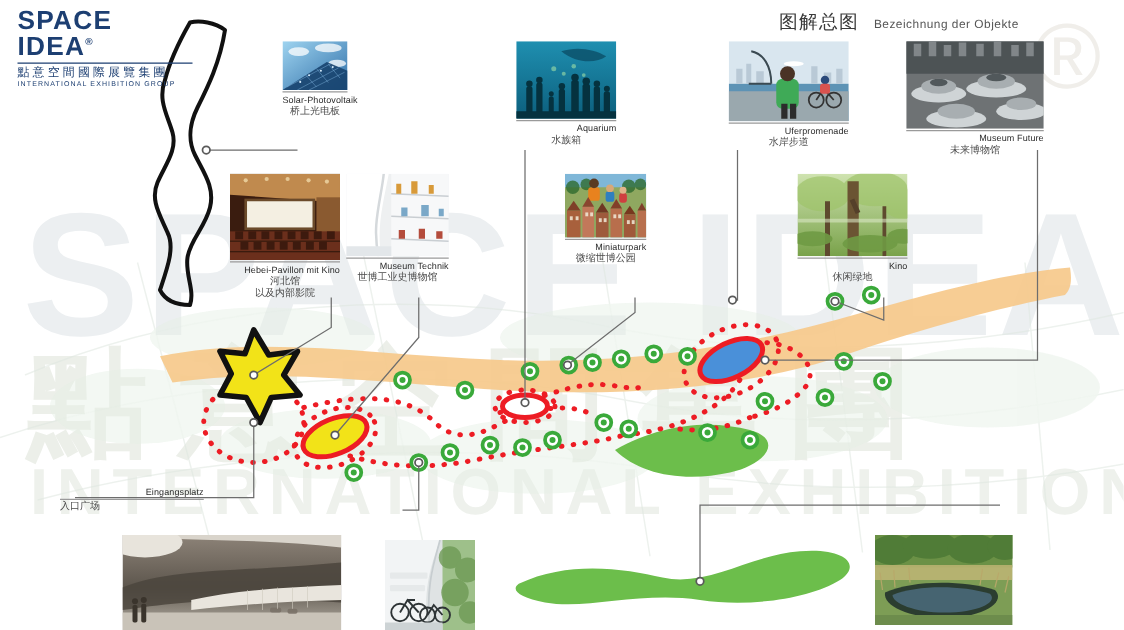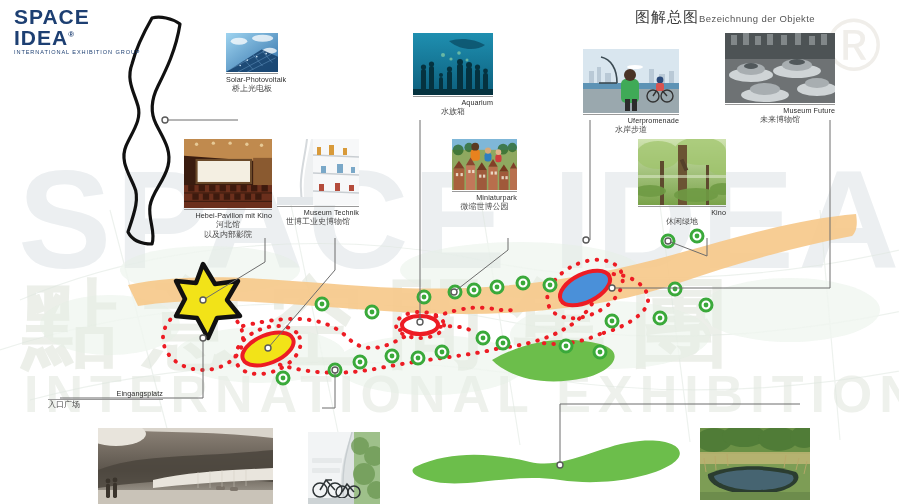--- a/index.html
+++ b/index.html
@@ -23,21 +23,21 @@
   
   .logo { position:absolute; left:14px; top:6px; width:140px; }
   .logo-main { font-size:21px; font-weight:bold; color:#1d3f72; letter-spacing:1px;
                line-height:1; position:relative; font-family:"Liberation Sans", sans-serif; }
   .logo-reg { font-size:8px; vertical-align:super; color:#1d3f72; }
   .logo-cn { font-size:9.5px; color:#1d3f72; letter-spacing:2.6px; margin-top:2px;
              border-top:1.6px solid #1d3f72; padding-top:2px; line-height:1.2;
              font-family:"DejaVu Sans", sans-serif; }
   .logo-en { font-size:5.6px; color:#1d3f72; letter-spacing:.9px; margin-top:1px; line-height:1.2; }
 
-  .title-wrap { position:absolute; right:84px; top:8px; display:flex; align-items:baseline; }
+  .title-wrap { position:absolute; right:84px; top:8px; display:flex; align-items:baseline; gap:12px; }
   .title-cn { font-size:15px; color:#3a3a3a; letter-spacing:1px;
               font-family:"DejaVu Sans", sans-serif; }
   .title-de { font-size:9.5px; color:#555; letter-spacing:.4px; }
 
   
   .card { position:absolute; }
   .card .ph { width:100%; display:block; border:0; }
   .card .cap-de { font-size:7.2px; color:#2b2b2b; text-align:right; letter-spacing:.1px;
                   margin-top:1px; white-space:nowrap; }
   .card .cap-cn { font-size:8px; color:#4a4a4a; text-align:center; line-height:1.25;
@@ -205,20 +205,21 @@
     <path d="M152 18 C160 16 172 18 180 24 C176 50 166 70 158 86 C152 98 150 112 156 124
              C163 138 172 150 168 166 C164 182 152 192 150 206 C148 220 156 232 152 244
              C140 244 132 240 128 232 C134 214 140 198 134 186 C128 172 120 160 126 146
              C132 132 142 120 138 106 C134 92 126 80 132 64 C136 48 144 32 152 18 Z" fill="none" stroke="#111111" stroke-width="3.2" stroke-linejoin="round"></path>
   </svg>
 
   <div class="logo">
     <div class="logo-main">
       <span>SPACE IDEA</span><span class="logo-reg">®</span>
     </div>
+    <div class="logo-cn">點意空間國際展覽集團</div>
     <div class="logo-en">INTERNATIONAL EXHIBITION GROUP</div>
   </div>
 
   <div class="title-wrap">
     <span class="title-cn">图解总图</span>
     <span class="title-de">Bezeichnung der Objekte</span>
   </div>
 
   <div class="card" style="left:190px; top:33px; width:88px;padding-left:36px;">
     <svg class="ph" viewBox="0 0 88 66">
@@ -287,21 +288,21 @@
         <circle cx="64.5" cy="34" r="2.6"></circle>
           <circle cx="72.5" cy="38" r="2.4"></circle>
         <rect x="0" y="56" width="80" height="6"></rect>
         </g>
     </svg>
     <div class="cap-rule"></div>
     <div class="cap-de">Aquarium</div>
     <div class="cap-cn">水族箱</div>
   </div>
 
-  <div class="card" style="left:583px; top:33px; width:96px;margin-top:16px;">
+  <div class="card" style="left:583px; top:33px; width:96px;">
     <svg class="ph" viewBox="0 0 96 64">
       <rect width="96" height="34" fill="#d9e6ef"></rect>
       <rect y="34" width="96" height="30" fill="#5d93b5"></rect>
       <g fill="#b9c9d6">
           <rect x="6" y="22" width="5" height="12"></rect>
           <rect x="14" y="18" width="4" height="16"></rect>
         <rect x="22" y="24" width="6" height="10"></rect>
           <rect x="66" y="20" width="5" height="14"></rect>
         <rect x="76" y="25" width="6" height="9"></rect>
           <rect x="86" y="22" width="5" height="12"></rect>

